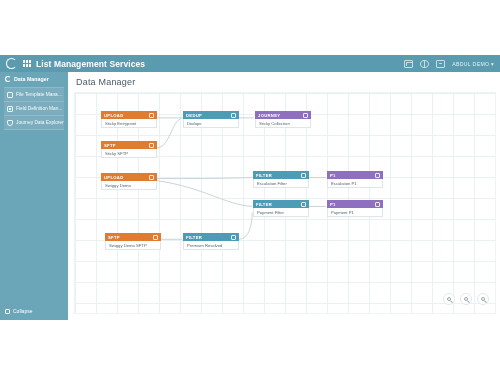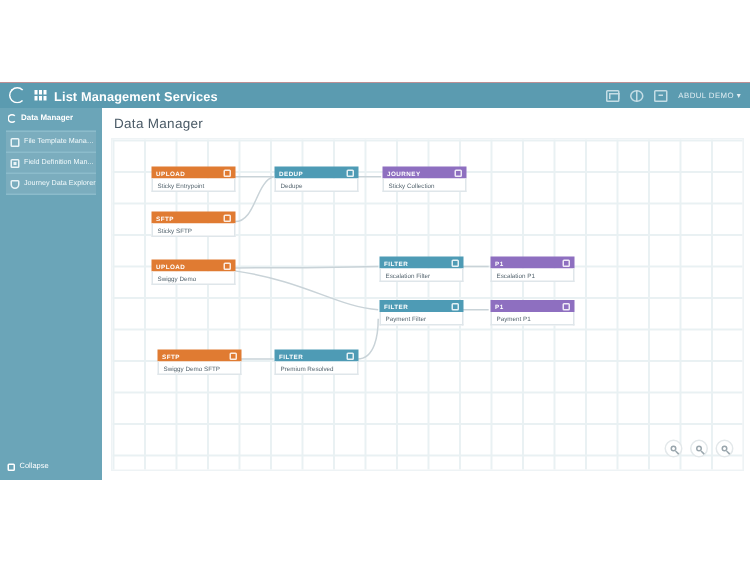--- a/index.html
+++ b/index.html
@@ -5,21 +5,21 @@
   * { box-sizing: border-box; margin: 0; padding: 0; }
   html, body {
     width: 500px; height: 375px;
     background: #ffffff;
     font-family: "Liberation Sans", sans-serif;
     overflow: hidden;
   }
   #app {
     position: absolute; left: 0; top: 55px;
     width: 500px; height: 265px;
-    background: #b91c1c;
+    background: #14b8a6;
     overflow: hidden;
   }
 
   
   .appbar {
     position: absolute; left: 0; top: 0;
     width: 500px; height: 17px;
     background: #5b9bb0;
     display: flex; align-items: center;
   }

